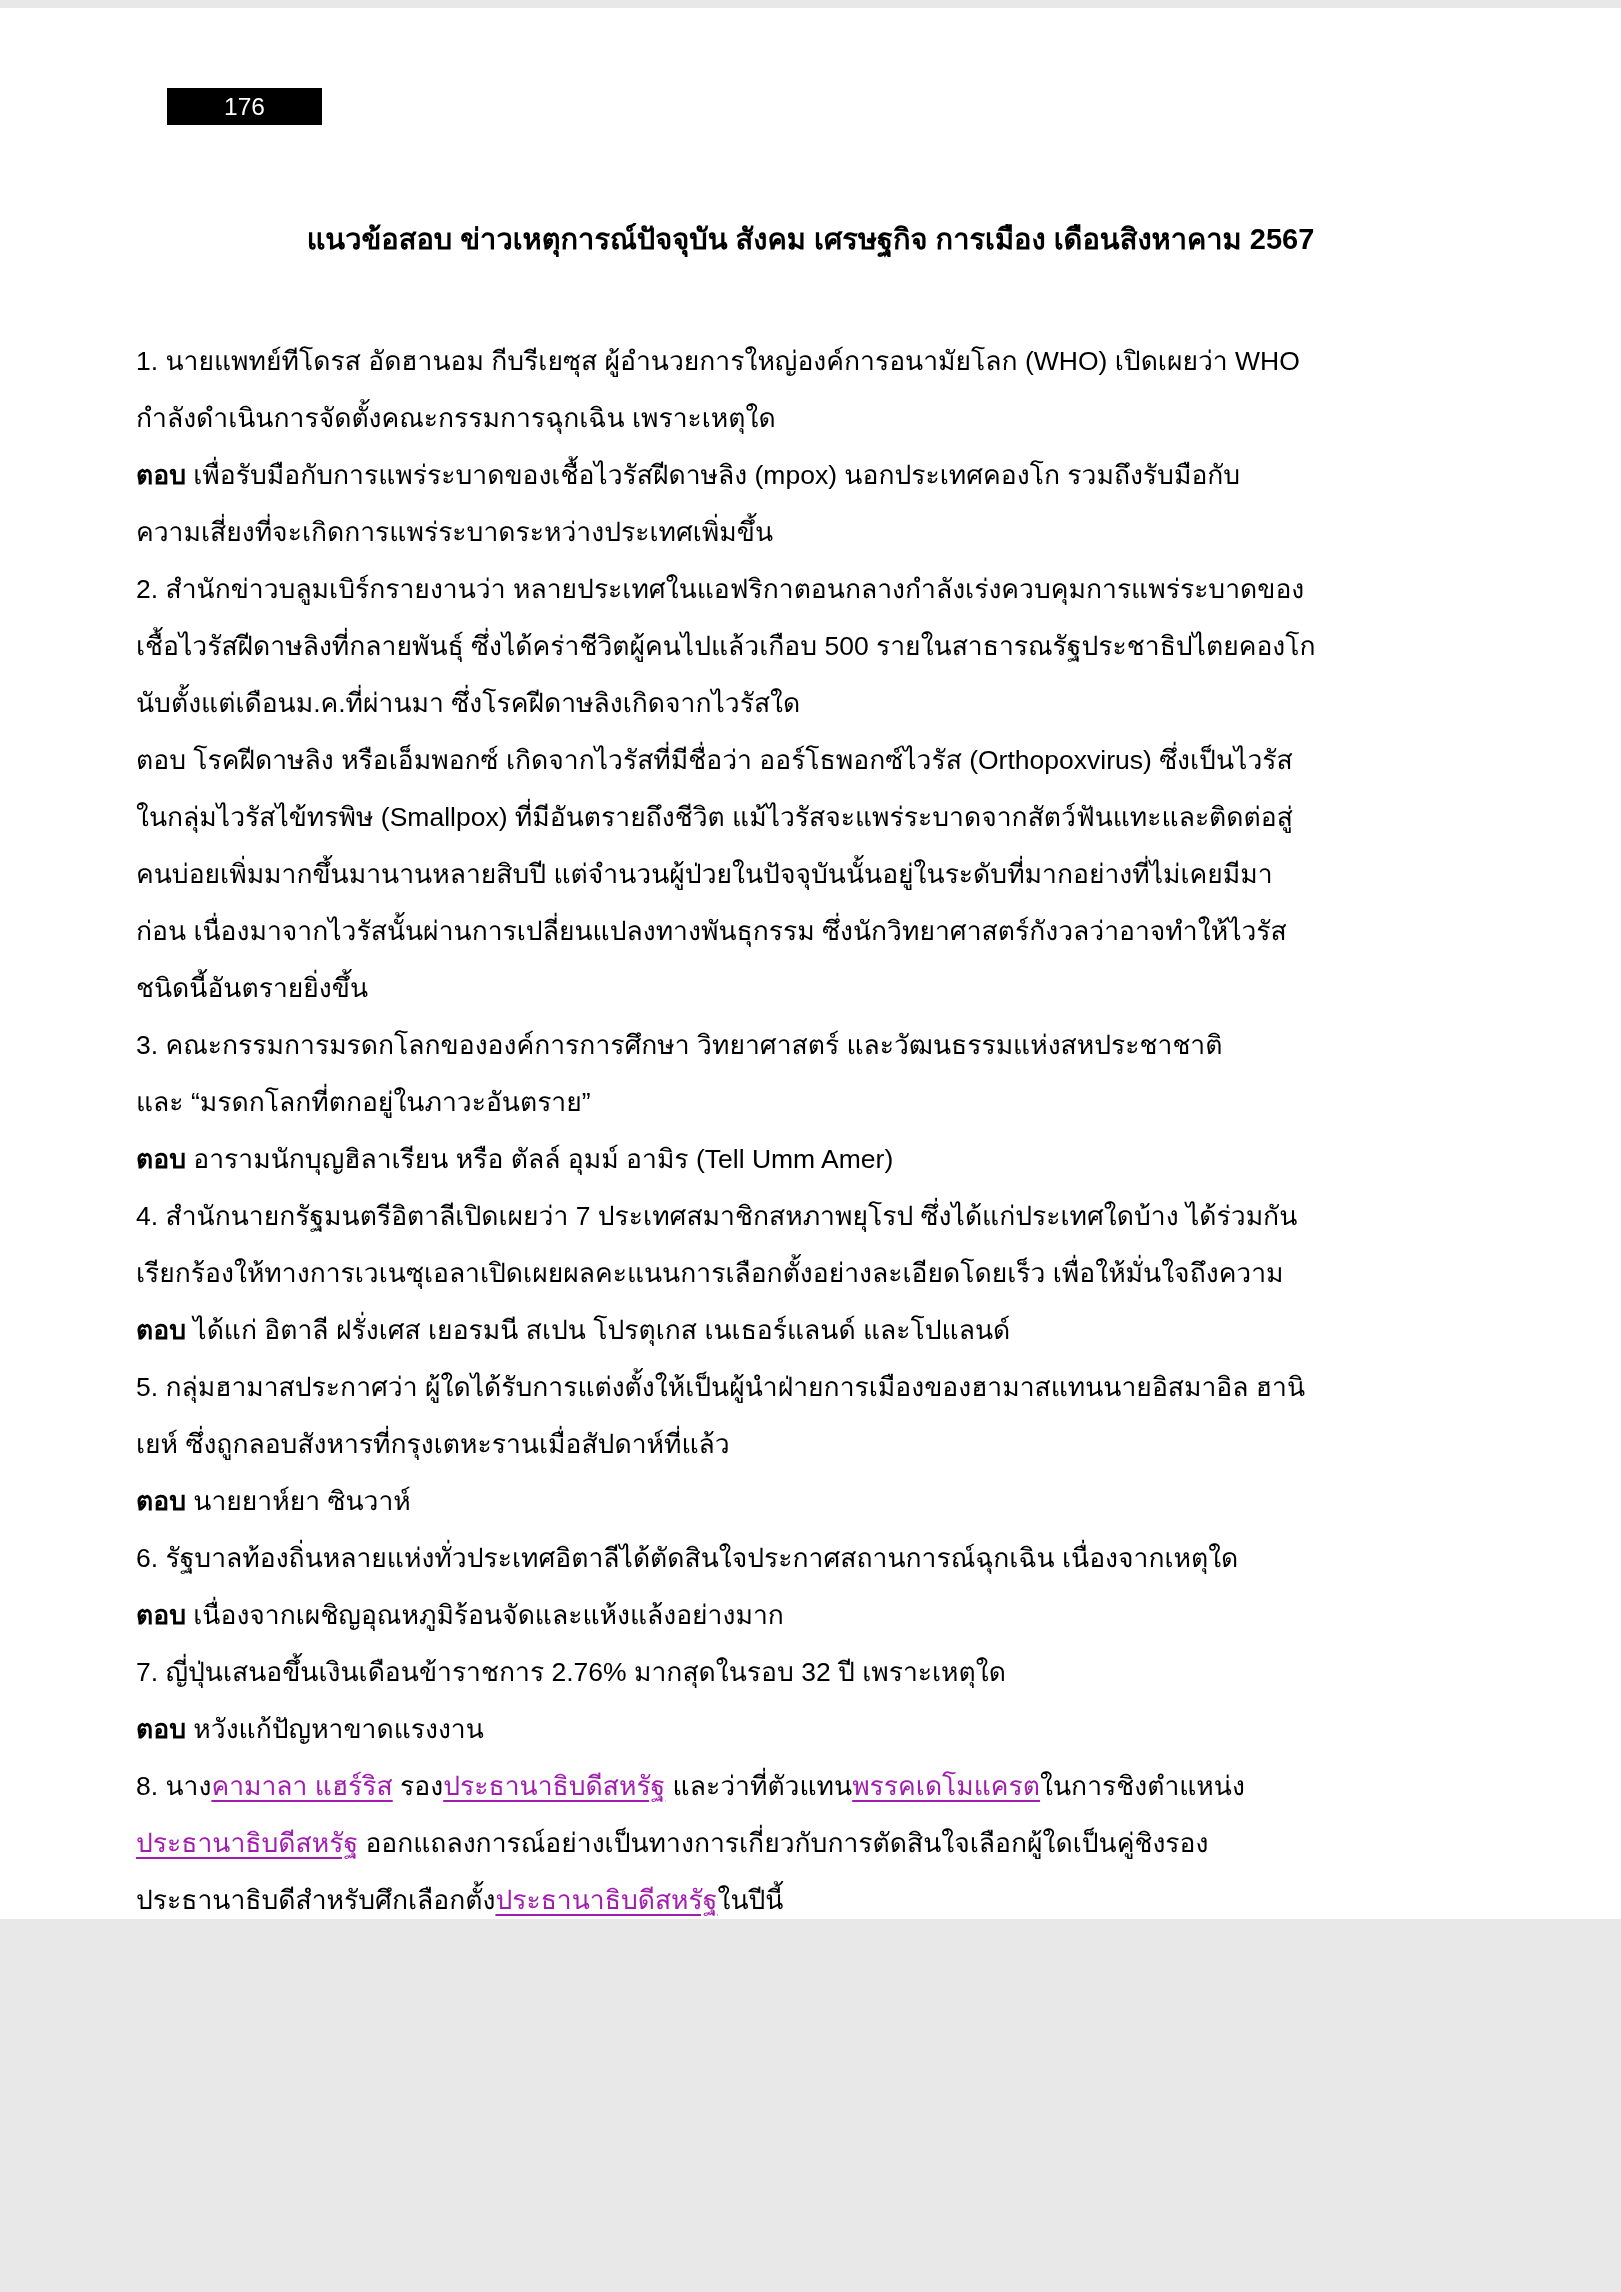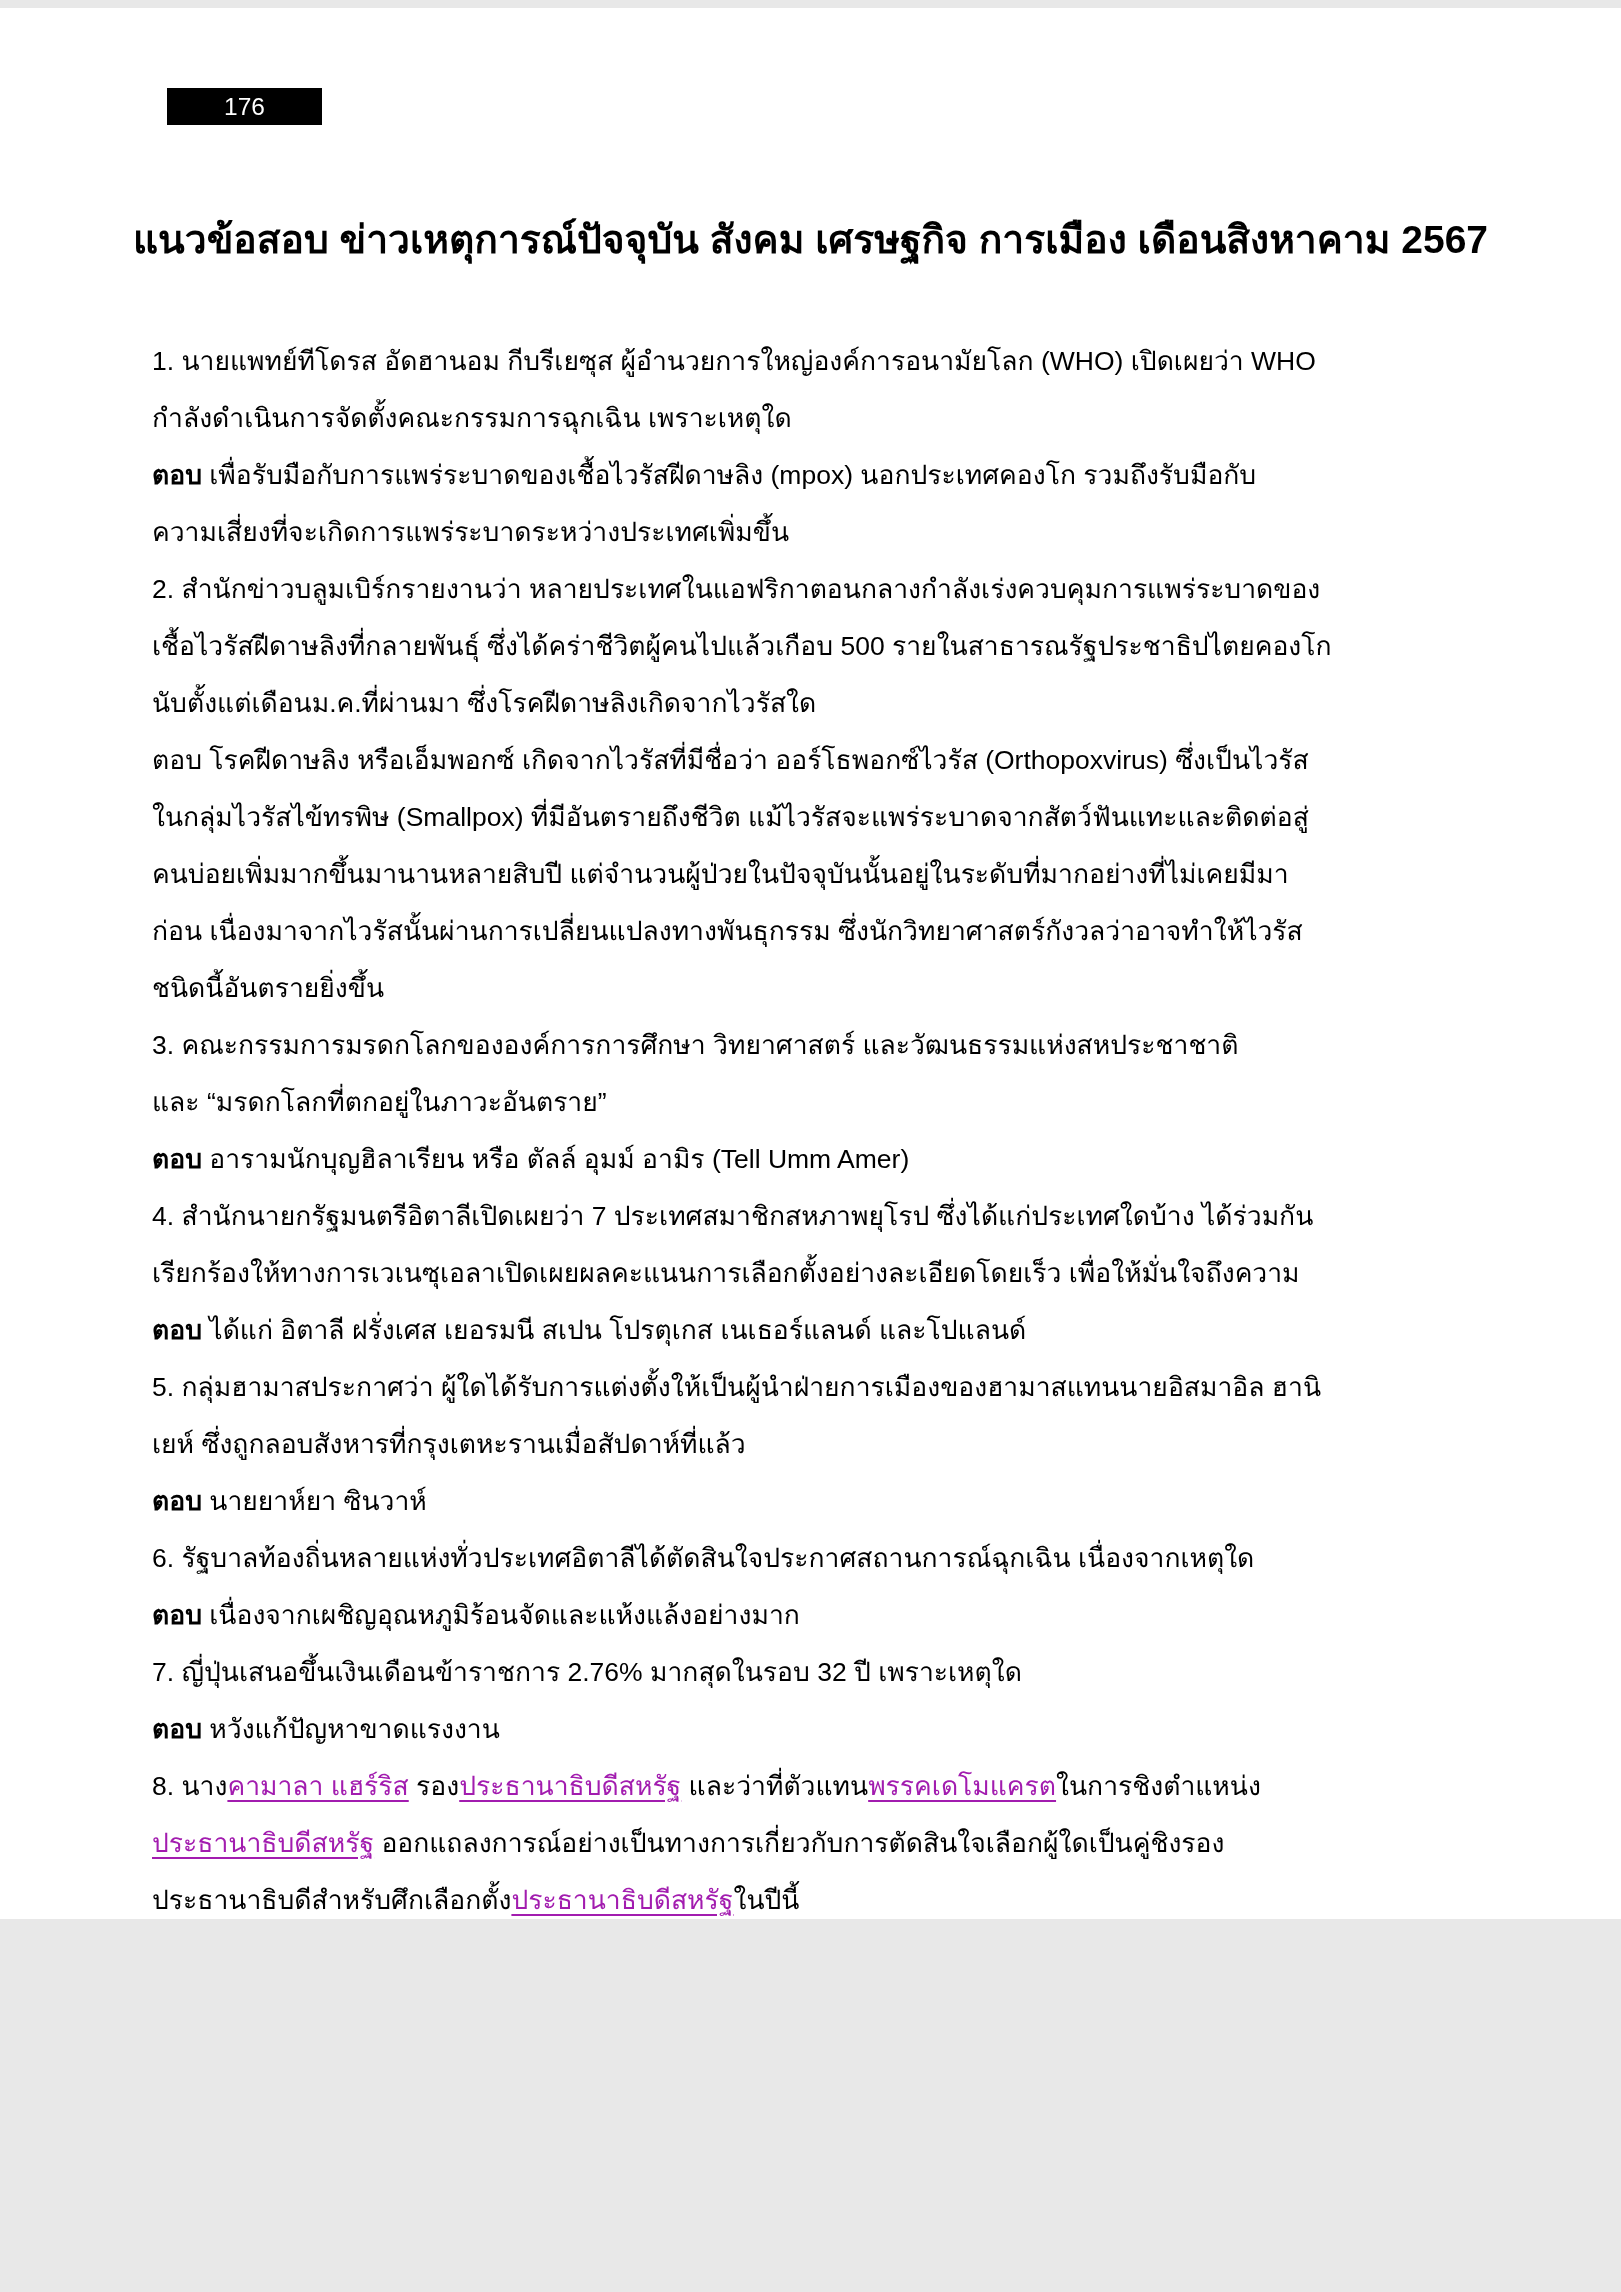--- a/index.html
+++ b/index.html
@@ -26,27 +26,27 @@
     justify-content: center;
     font-size: 24.5px;
   }
   .title {
     position: absolute;
     left: 0;
     right: 0;
     top: 212px;
     margin: 0;
     text-align: center;
-    font-size: 39px;
+    font-size: 29px;
     font-weight: bold;
     line-height: 39px;
   }
   .body {
     position: absolute;
-    left: 152px;
+    left: 136px;
     right: 145px;
     top: 325px;
   }
   .line {
     line-height: 57px;
     font-size: 26.5px;
     white-space: pre;
   }
   .bold { font-weight: bold; }
   .doc-link {

